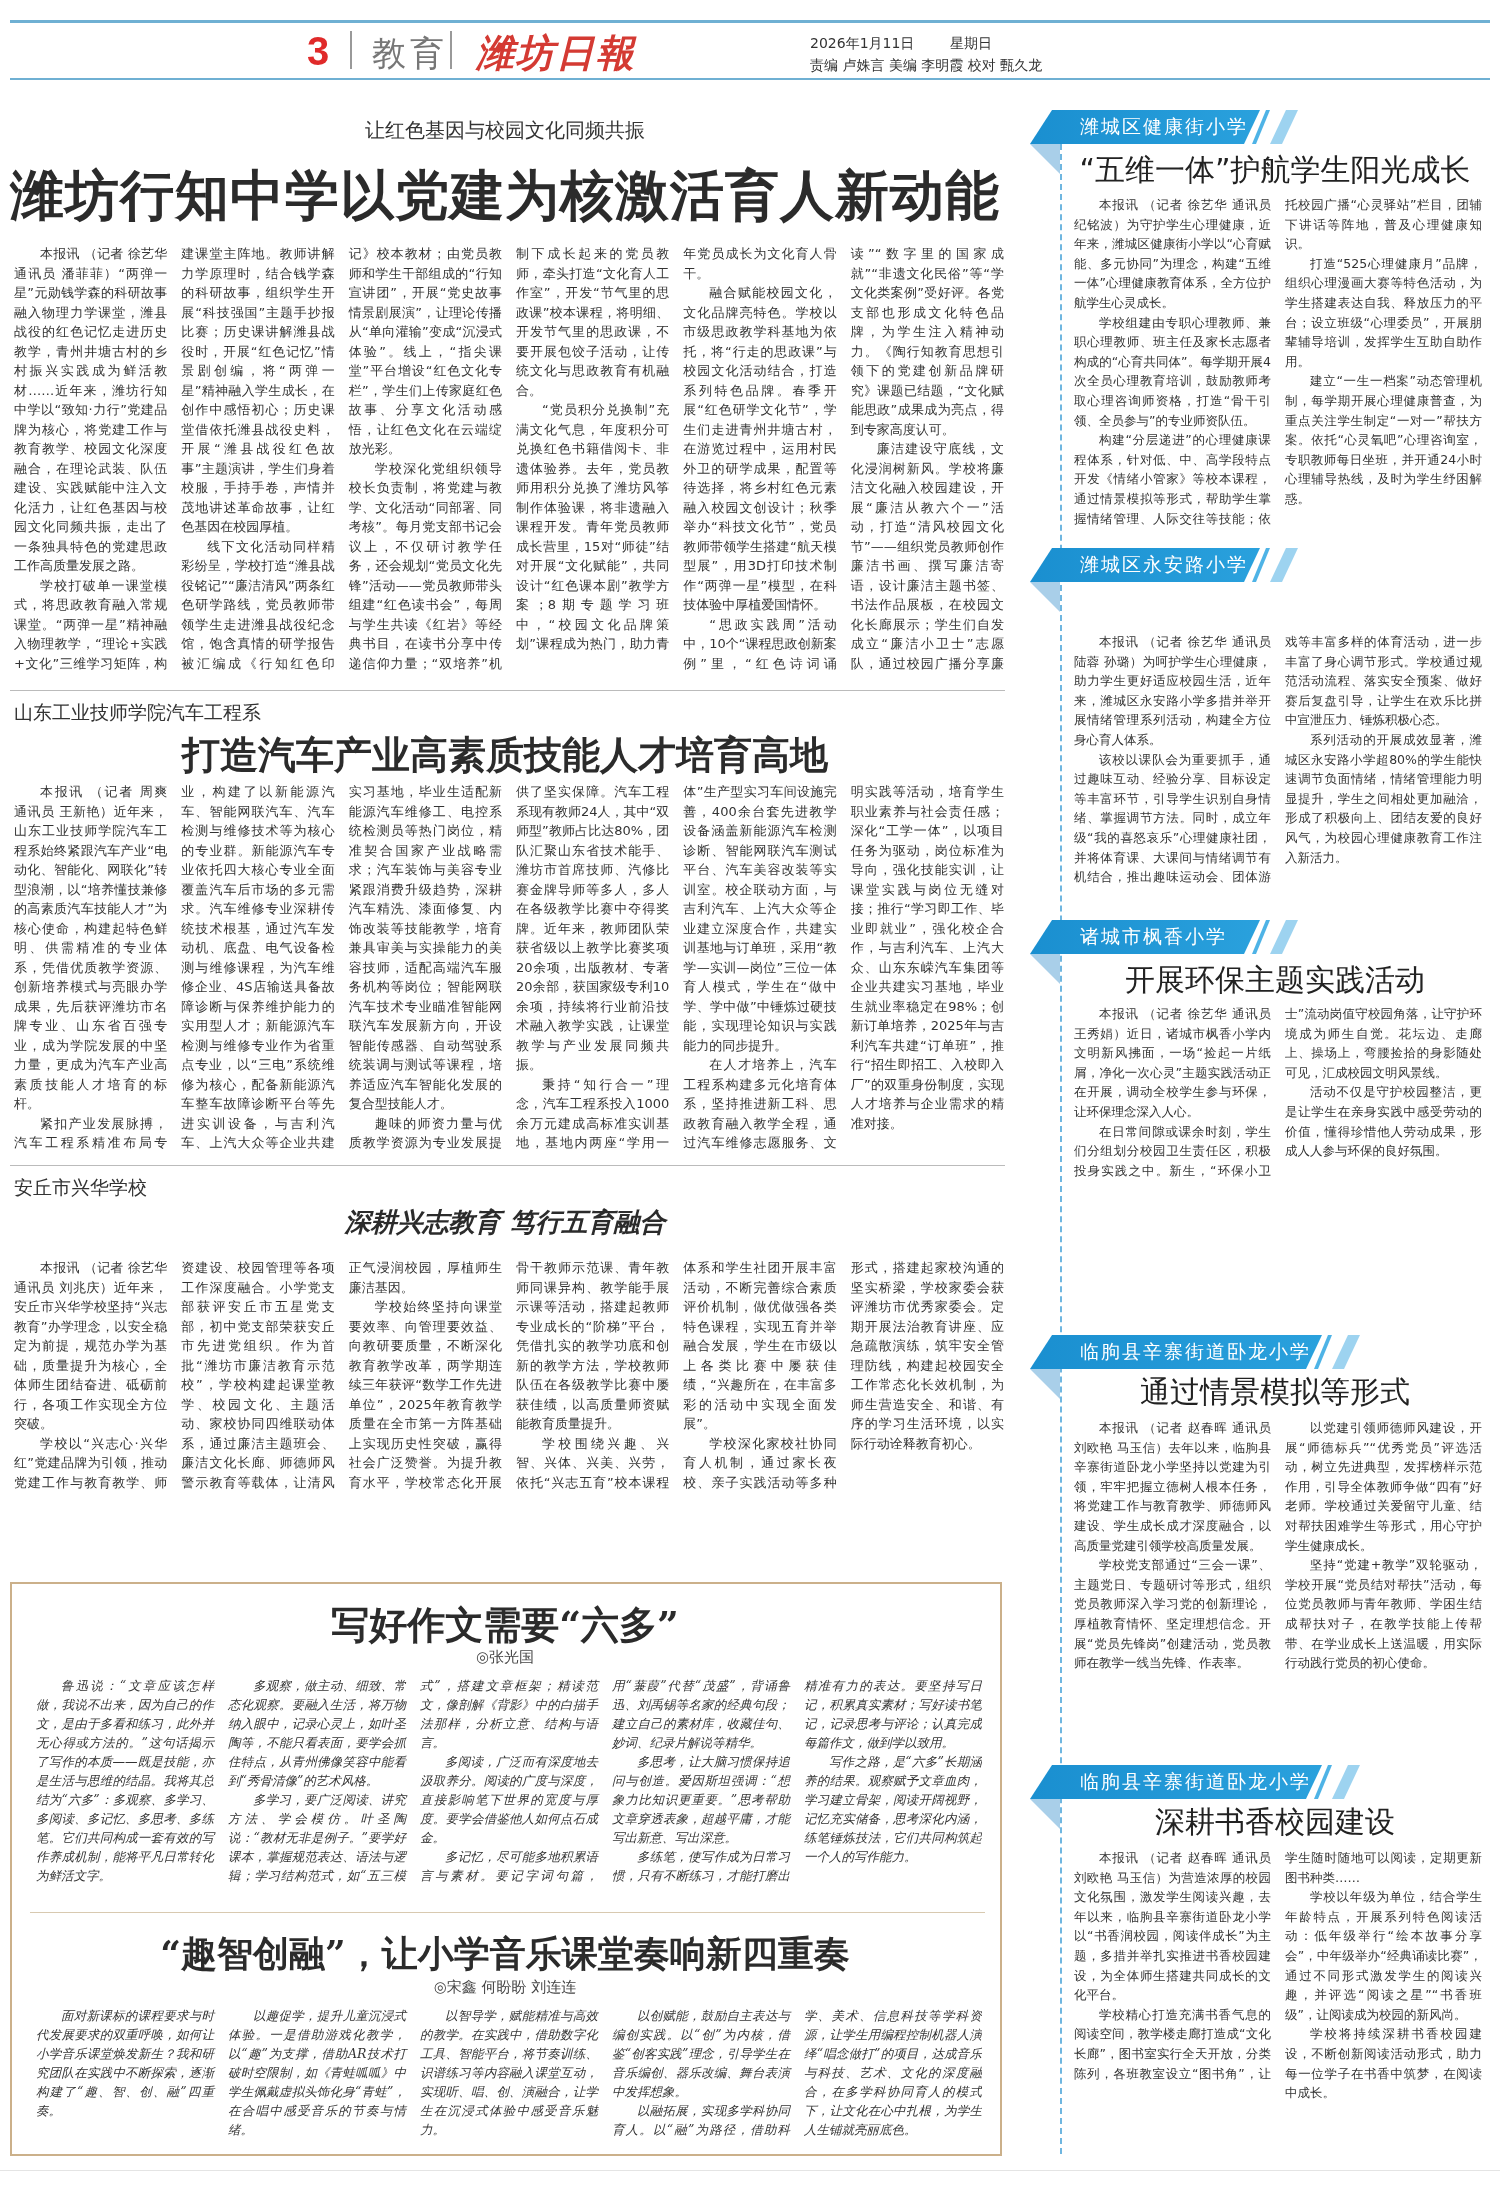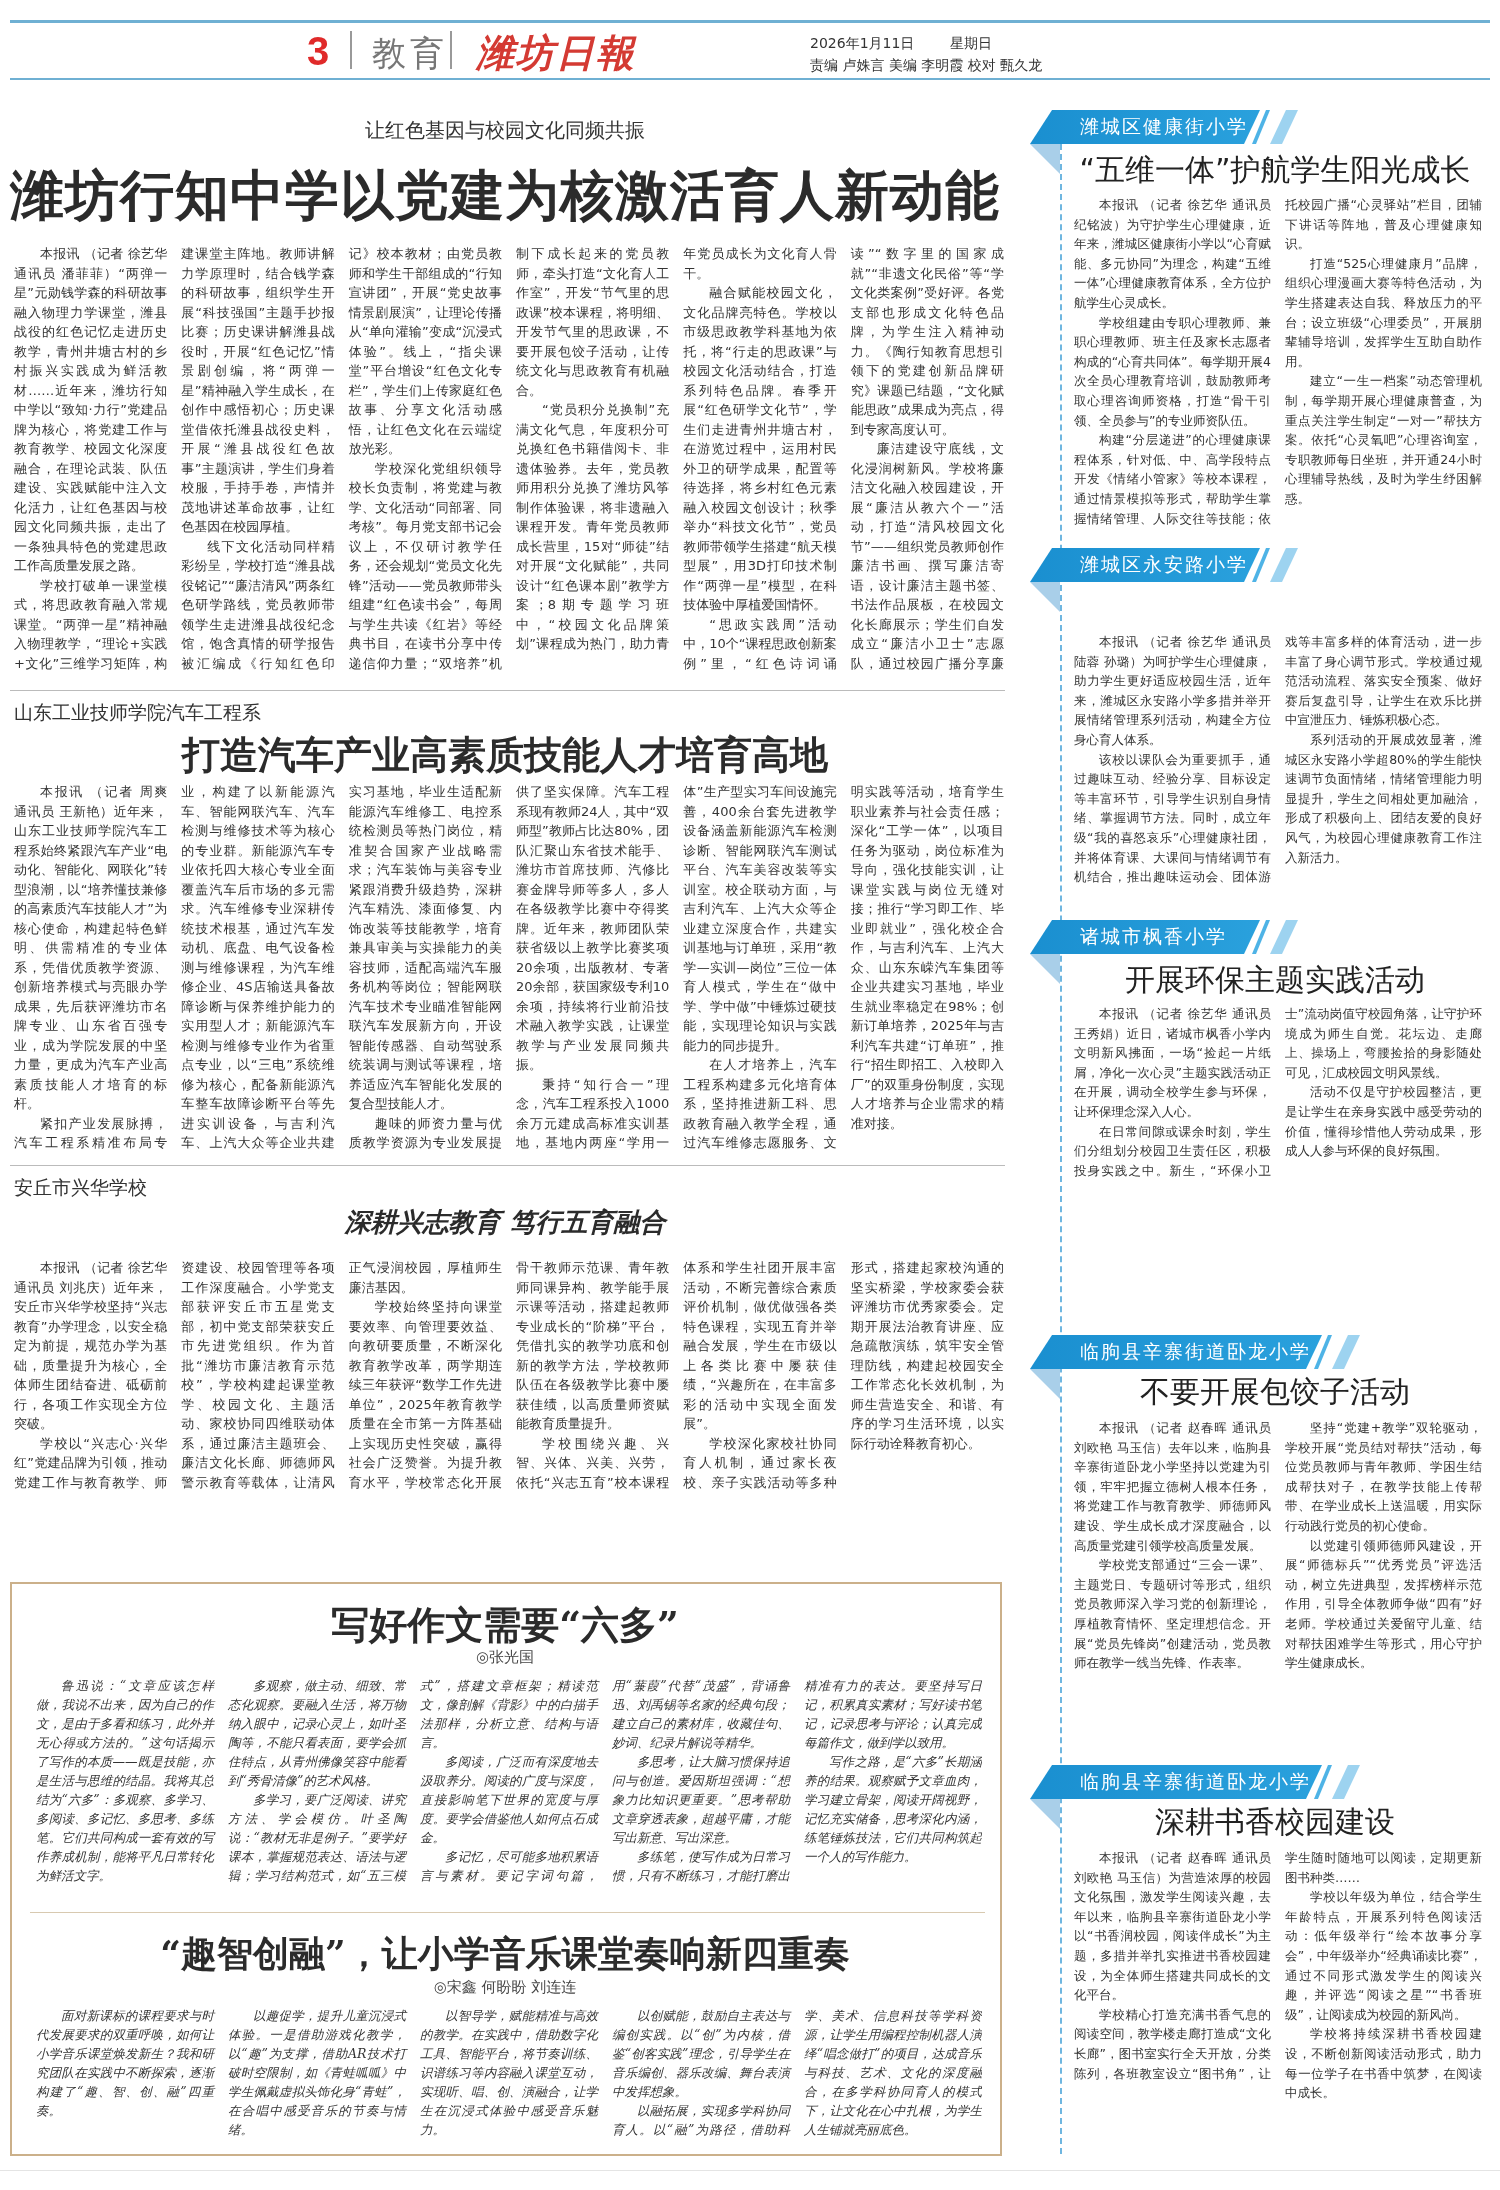--- a/index.html
+++ b/index.html
@@ -179,26 +179,26 @@
     <p>活动不仅是守护校园整洁，更是让学生在亲身实践中感受劳动的价值，懂得珍惜他人劳动成果，形成人人参与环保的良好氛围。</p>
   </div>
 
   <div class="banner" style="top:1235px;width:330px;">
     <div class="bar" style="width:292px;"></div>
       <div class="s1" style="left:284px;"></div>
       <div class="s2" style="left:302px;"></div>
       <div class="tri"></div>
     <span class="label">临朐县辛寨街道卧龙小学</span>
   </div>
-  <div class="side-title" style="top:1272px;">不要开展包饺子活动</div>
+  <div class="side-title" style="top:1272px;">通过情景模拟等形式</div>
   <div class="side-body" style="top:1318px;height:332px;">
     <p>本报讯 （记者 赵春晖 通讯员 刘欧艳 马玉信）去年以来，临朐县辛寨街道卧龙小学坚持以党建为引领，牢牢把握立德树人根本任务，将党建工作与教育教学、师德师风建设、学生成长成才深度融合，以高质量党建引领学校高质量发展。</p>
     <p>学校党支部通过“三会一课”、主题党日、专题研讨等形式，组织党员教师深入学习党的创新理论，厚植教育情怀、坚定理想信念。开展“党员先锋岗”创建活动，党员教师在教学一线当先锋、作表率。</p>
+    <p>以党建引领师德师风建设，开展“师德标兵”“优秀党员”评选活动，树立先进典型，发挥榜样示范作用，引导全体教师争做“四有”好老师。学校通过关爱留守儿童、结对帮扶困难学生等形式，用心守护学生健康成长。</p>
     <p>坚持“党建+教学”双轮驱动，学校开展“党员结对帮扶”活动，每位党员教师与青年教师、学困生结成帮扶对子，在教学技能上传帮带、在学业成长上送温暖，用实际行动践行党员的初心使命。</p>
-    <p>以党建引领师德师风建设，开展“师德标兵”“优秀党员”评选活动，树立先进典型，发挥榜样示范作用，引导全体教师争做“四有”好老师。学校通过关爱留守儿童、结对帮扶困难学生等形式，用心守护学生健康成长。</p>
   </div>
 
   <div class="banner" style="top:1665px;width:330px;">
     <div class="bar" style="width:292px;"></div>
       <div class="s1" style="left:284px;"></div>
       <div class="s2" style="left:302px;"></div>
       <div class="tri"></div>
     <span class="label">临朐县辛寨街道卧龙小学</span>
   </div>
   <div class="side-title" style="top:1702px;">深耕书香校园建设</div>

